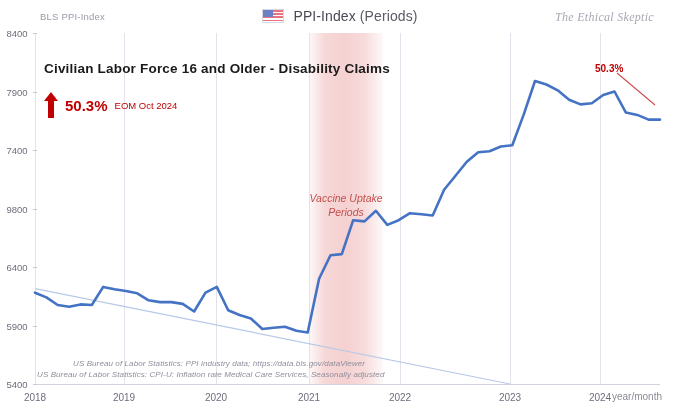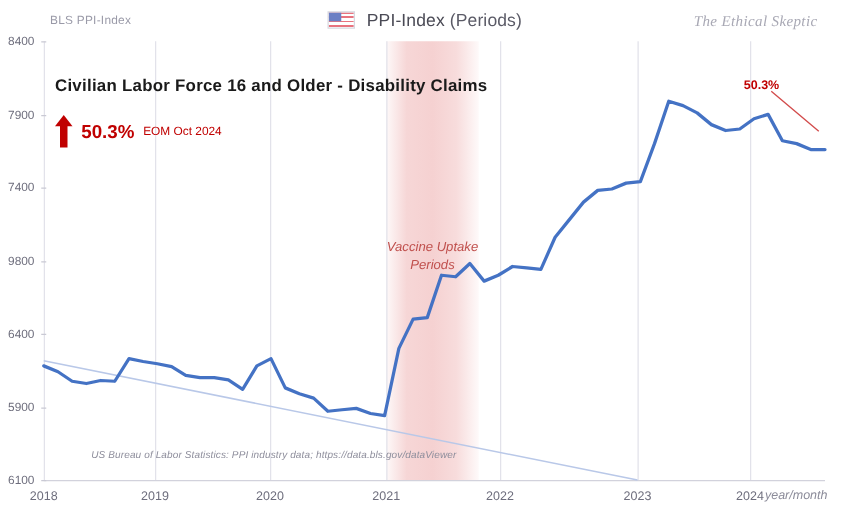--- a/index.html
+++ b/index.html
@@ -56,21 +56,21 @@
   .ylabel{
     position:absolute;left:3px;font-size:9.5px;color:#6e6e7d;
     text-align:center;width:28px;
   }
   .xlabel{
     position:absolute;top:392px;font-size:10px;color:#6e6e7d;
     text-align:center;width:40px;
   }
   .xaxis-name{
     position:absolute;right:18px;top:391px;
-    font-size:10px;font-style:italic;color:#8b8b99;text-align:center;
+    font-size:10px;color:#8b8b99;text-align:center;
   }
 
   
   .vax-band{
     position:absolute;left:309px;top:33px;width:74px;height:351px;
     background:linear-gradient(to right,
       rgba(232,150,150,0.06) 0%,
       rgba(226,120,120,0.30) 22%,
       rgba(226,120,120,0.34) 50%,
       rgba(226,120,120,0.26) 76%,
@@ -165,21 +165,21 @@
   <div class="axis-left-tick" style="top:267px"></div>
   <div class="axis-left-tick" style="top:325.5px"></div>
   <div class="axis-left-tick" style="top:384px"></div>
 
   <div class="ylabel" style="top:28px">8400</div>
   <div class="ylabel" style="top:86.5px">7900</div>
   <div class="ylabel" style="top:145px">7400</div>
   <div class="ylabel" style="top:203.5px">9800</div>
   <div class="ylabel" style="top:262px">6400</div>
   <div class="ylabel" style="top:320.5px">5900</div>
-  <div class="ylabel" style="top:379px">6100</div>
+  <div class="ylabel" style="top:379px">5400</div>
 
   <div class="xlabel" style="left:15px">2018</div>
   <div class="xlabel" style="left:104px">2019</div>
   <div class="xlabel" style="left:196px">2020</div>
   <div class="xlabel" style="left:289px">2021</div>
   <div class="xlabel" style="left:380px">2022</div>
   <div class="xlabel" style="left:490px">2023</div>
   <div class="xlabel" style="left:580px">2024</div>
   <div class="xaxis-name">year/month</div>
 
@@ -198,14 +198,15 @@
     <span class="pct-big">50.3%</span>
     <span class="pct-eom">EOM Oct 2024</span>
   </div>
 
   <div class="pct-right">50.3%</div>
   <svg class="red-slash">
     <line x1="9" y1="5" x2="47" y2="37" stroke="#d24b4b" stroke-width="1.1"></line>
   </svg>
 
   <div class="foot foot1">US Bureau of Labor Statistics: PPI industry data; https://data.bls.gov/dataViewer</div>
+  <div class="foot foot2">US Bureau of Labor Statistics: CPI-U: Inflation rate Medical Care Services, Seasonally adjusted</div>
 
 </div>
 
 </body></html>

